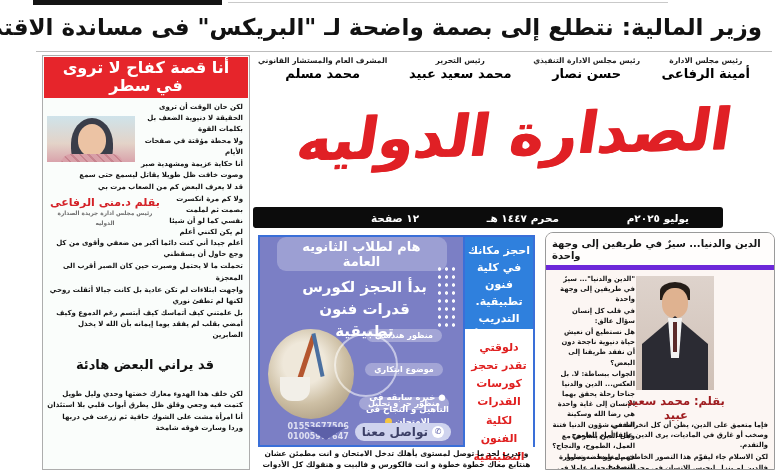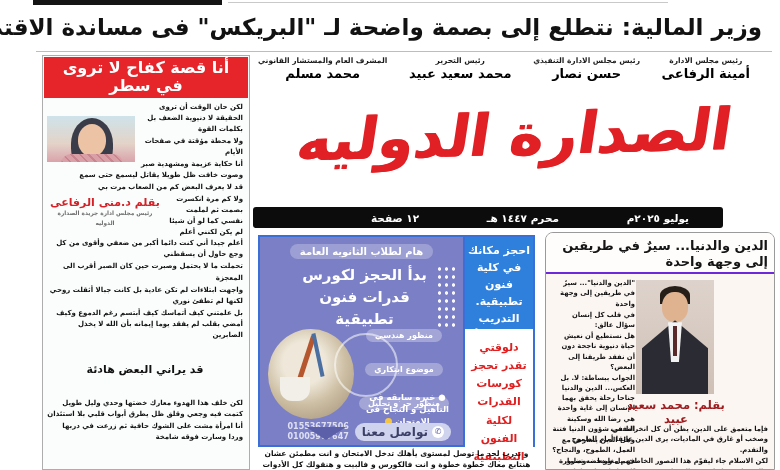--- a/index.html
+++ b/index.html
@@ -36,33 +36,33 @@
   .left-body p{margin:0 0 1px;}
   .woman-photo{float:left;width:88px;height:46px;margin:14px 3px 2px 0;position:relative;overflow:hidden;
                background:linear-gradient(180deg,#cfe3ea 0%,#e3d3c8 60%,#d9a3ab 100%);}
   .woman-hijab{position:absolute;left:24px;top:2px;width:42px;height:52px;border-radius:50% 50% 42% 42%;background:#3a3d49;}
   .woman-face{position:absolute;left:31px;top:8px;width:28px;height:32px;border-radius:50% 50% 46% 46%;background:#ecc3a4;}
   .woman-top{position:absolute;left:14px;top:38px;width:62px;height:14px;border-radius:10px 10px 0 0;
              background:repeating-linear-gradient(45deg,#d9a0a8 0 4px,#c8848f 4px 6px);}
   .sig-float{float:left;clear:left;width:116px;text-align:center;margin:2px 4px 2px 0;}
   .sig-name{color:#d42127;font-size:11px;font-weight:bold;line-height:1.2;}
   .sig-role{color:#6d6d6d;font-size:5.8px;font-weight:bold;}
-  .subhead{text-align:center;font-weight:bold;font-size:11px;margin:20px 0;}
+  .subhead{text-align:center;font-weight:bold;font-size:13px;margin:14px 0;}
 
   
   .ad-box{left:258px;top:235px;width:277px;height:212px;border:2px solid #3a6fd8;box-sizing:border-box;
           display:flex;background:#fff;}
   .ad-side{width:70px;flex:0 0 70px;display:flex;flex-direction:column;border-left:2px solid #3a6fd8;box-sizing:border-box;}
   .ad-side-top{background:#2f80dd;color:#fff;font-size:11px;font-weight:bold;text-align:center;
                line-height:1.55;padding:5px 2px;height:92px;box-sizing:border-box;}
   .ad-side-bottom{background:#fff;color:#e02020;font-size:11px;font-weight:bold;text-align:center;
                   line-height:1.65;padding:10px 2px;flex:1;}
   .ad-main{position:relative;flex:1;background:#7b7fc5;overflow:hidden;}
-  .ad-badge{margin:7px auto 0;width:max-content;max-width:150px;background:rgba(255,255,255,0.25);
-            color:#fff;font-size:10px;font-weight:bold;border-radius:9px;padding:2px 10px;text-align:center;}
+  .ad-badge{margin:0 auto 0;width:max-content;max-width:150px;background:rgba(255,255,255,0.25);
+            color:#fff;font-size:13px;font-weight:bold;border-radius:9px;padding:2px 10px;text-align:center;}
   .ad-headline{margin:6px 30px 0 36px;color:#fff;font-size:15px;font-weight:bold;text-align:center;line-height:1.45;}
   .ad-dots{position:absolute;right:6px;top:28px;width:21px;height:62px;
            background-image:radial-gradient(circle,rgba(255,255,255,0.95) 1.4px,transparent 2px);background-size:7px 8px;}
   .art-circle{position:absolute;left:8px;top:92px;width:86px;height:90px;border-radius:50%;overflow:hidden;
               background:radial-gradient(circle at 42% 38%,#efe8da 0 28%,#cdbfa4 55%,#9d8c72 100%);}
   .art-brush1{position:absolute;left:36px;top:6px;width:5px;height:46px;background:#b5562f;transform:rotate(18deg);}
   .art-brush2{position:absolute;left:48px;top:4px;width:4px;height:44px;background:#4a6fa0;transform:rotate(-12deg);}
   .art-cup{position:absolute;left:12px;top:48px;width:30px;height:24px;border-radius:0 0 12px 12px;background:#f2efe8;}
   .dash-ring{position:absolute;left:74px;top:96px;width:60px;height:60px;border-radius:50%;
              border:2px solid rgba(255,255,255,0.55);background:transparent;}
@@ -80,22 +80,22 @@
   .ad-phones{display:flex;flex-direction:column;direction:ltr;color:rgba(255,255,255,0.75);
              font-size:8px;font-weight:bold;line-height:1.25;}
   .ad-chevron{position:absolute;bottom:5px;left:46px;width:0;height:0;
               border-left:20px solid transparent;border-right:20px solid transparent;border-top:13px solid #5c60a8;}
   .ad-footer-note{left:258px;top:449px;width:277px;font-size:7.5px;font-weight:bold;text-align:center;
                   line-height:1.45;color:#111;}
 
   
   .right-box{left:545px;top:232px;width:230px;height:238px;border:1.5px solid #9a9a9a;
              border-radius:8px 8px 0 0;background:#fcf6f3;box-sizing:border-box;overflow:hidden;}
-  .right-title{padding:5px 6px 3px;font-size:13px;font-weight:bold;color:#151515;text-align:right;
-               border-bottom:2px solid #6d28d9;line-height:1.2;background:#fffdfc;}
+  .right-title{padding:5px 6px 3px;font-size:10px;font-weight:bold;color:#151515;text-align:left;
+               border-bottom:5px solid #6d28d9;line-height:1.2;background:#fffdfc;}
   .right-body{position:relative;height:148px;}
   .man-photo{position:absolute;left:90px;top:6px;width:78px;height:114px;overflow:hidden;
              background:linear-gradient(180deg,#ded3cc 0%,#cfc0b6 100%);}
   .man-hair{position:absolute;left:24px;top:6px;width:30px;height:18px;border-radius:50% 50% 0 0;background:#241d18;}
   .man-face{position:absolute;left:26px;top:12px;width:26px;height:30px;border-radius:46%;background:#dfb290;}
   .man-suit{position:absolute;left:6px;top:40px;width:66px;height:74px;background:#2b2b33;
             clip-path:polygon(50% 0,100% 38%,100% 100%,0 100%,0 38%);}
   .man-shirt{position:absolute;left:32px;top:42px;width:14px;height:40px;background:#f2f2f2;
              clip-path:polygon(0 0,100% 0,78% 100%,22% 100%);}
   .man-tie{position:absolute;left:37px;top:46px;width:4px;height:30px;background:#5a2a2a;}

